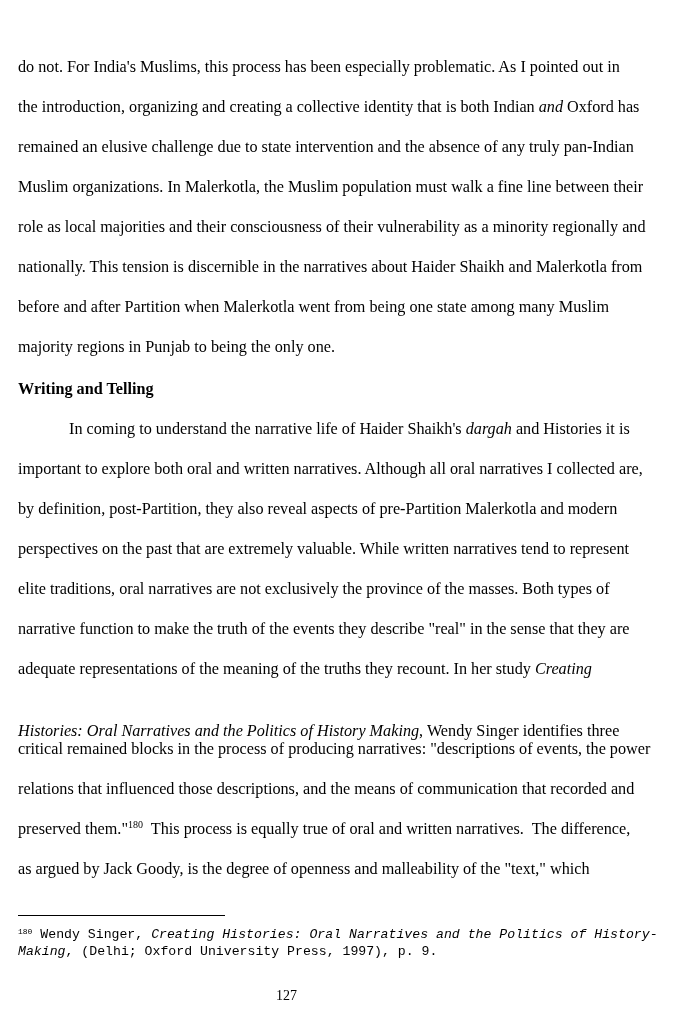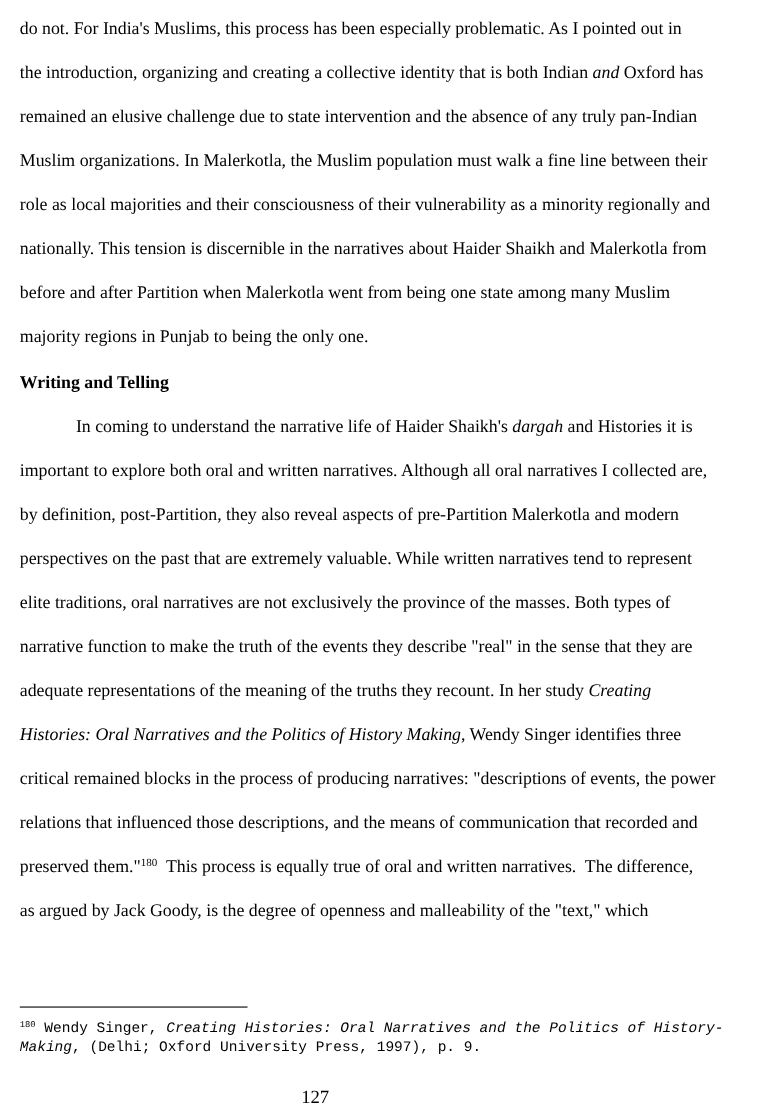--- a/index.html
+++ b/index.html
@@ -20,20 +20,21 @@
       left: 18px;
       top: 0;
       width: 670px;
     }
     .line {
       position: absolute;
       left: 0;
       white-space: nowrap;
       font-size: 16.2px;
       line-height: 20px;
+      margin-top: 41px;
     }
     .heading {
       font-weight: bold;
       font-family: Liberation Serif, serif;
     }
     .indent {
       left: 51px;
     }
     sup {
       font-size: 10px;
@@ -60,21 +61,21 @@
     .footnote sup {
       font-size: 8px;
       vertical-align: 4px;
     }
     .page-number {
       position: absolute;
       left: 0;
       width: 573px;
       top: 988px;
       text-align: center;
-      font-size: 17px;
+      font-size: 14px;
     }
   </style>
 </head>
 <body>
 
 <div class="page">
 
   <div class="line" style="top:16px">do not.  For India's Muslims, this process has been especially problematic.  As I pointed out in</div>
   <div class="line" style="top:56px"><span>the introduction, organizing and creating a collective identity that is both Indian </span><i>and</i><span> Oxford has</span></div>
   <div class="line" style="top:96px">remained an elusive challenge due to state intervention and the absence of any truly pan-Indian</div>
@@ -86,21 +87,21 @@
 
   <div class="line heading" style="top:338px">Writing and Telling</div>
 
   <div class="line indent" style="top:378px"><span>In coming to understand the narrative life of Haider Shaikh's </span><i>dargah</i><span> and Histories it is</span></div>
   <div class="line" style="top:418px">important to explore both oral and written narratives.  Although all oral narratives I collected are,</div>
   <div class="line" style="top:458px">by definition, post-Partition, they also reveal aspects of pre-Partition Malerkotla and modern</div>
   <div class="line" style="top:498px">perspectives on the past that are extremely valuable.   While written narratives tend to represent</div>
   <div class="line" style="top:538px">elite traditions, oral narratives are not exclusively the province of the masses.  Both types of</div>
   <div class="line" style="top:578px">narrative function to make the truth of the events they describe "real" in the sense that they are</div>
   <div class="line" style="top:618px"><span>adequate representations of the meaning of the truths they recount.  In her study </span><i>Creating</i></div>
-  <div class="line" style="top:658px"><i>Histories: Oral Narratives and the Politics of History Making</i><span>, Wendy Singer identifies three</span></div>
+  <div class="line" style="top:680px"><i>Histories: Oral Narratives and the Politics of History Making</i><span>, Wendy Singer identifies three</span></div>
   <div class="line" style="top:698px">critical remained blocks in the process of producing narratives: "descriptions of events, the power</div>
   <div class="line" style="top:738px">relations that influenced those descriptions, and the means of communication that recorded and</div>
   <div class="line" style="top:778px"><span>preserved them."</span><sup>180</sup><span style="white-space:pre">  This process is equally true of oral and written narratives.  The difference,</span></div>
   <div class="line" style="top:818px">as argued by Jack Goody, is the degree of openness and malleability of the "text," which</div>
 </div>
 
 <div class="footnote-rule"></div>
 <div class="footnote"><sup>180</sup><span> Wendy Singer, </span><i>Creating Histories: Oral Narratives and the Politics of History-Making</i><span>, (Delhi; Oxford University Press, 1997), p. 9.</span></div>
 
 <div class="page-number">127</div>

